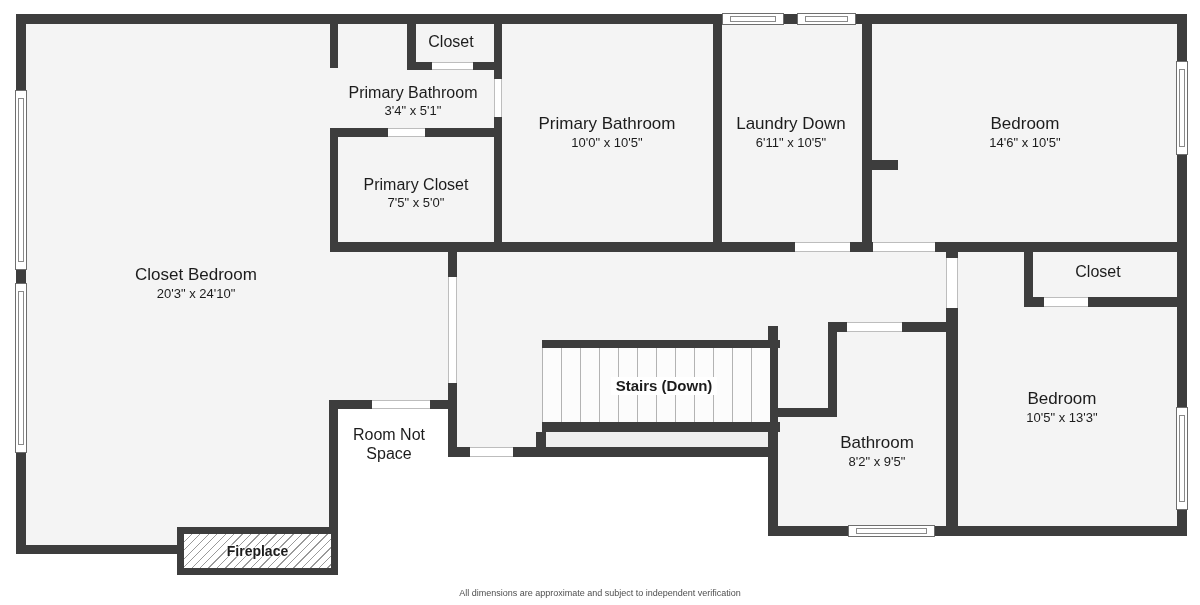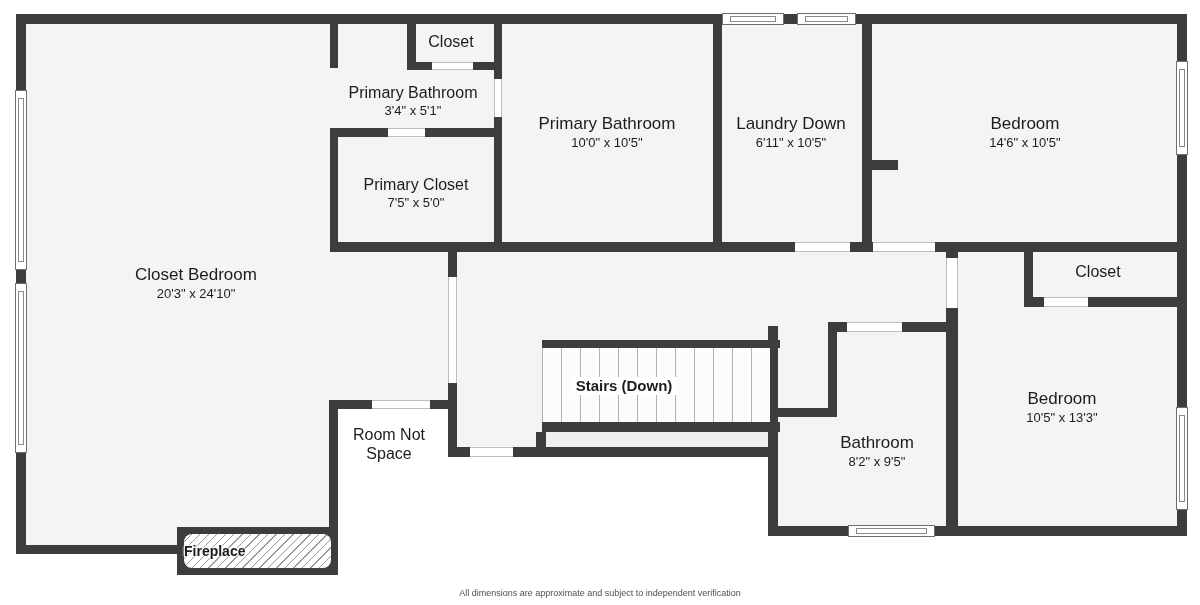--- a/index.html
+++ b/index.html
@@ -21,21 +21,21 @@
   
   .treads{
     position:absolute;background:var(--treads,#fcfcfc);
     background-image:repeating-linear-gradient(90deg,#b3b3b3 0 1px,transparent 1px 19px);
   }
   .stair-strip{position:absolute;background:var(--stair-strip,#efefef);}
   
   .fp-inner{
     position:absolute;background:#fff;
     background-image:repeating-linear-gradient(135deg,rgba(0,0,0,0) 0 5px,#9a9a9a 5px 6px);
-    display:flex;align-items:center;border-radius:8px;
+    display:flex;align-items:center;justify-content:center;
   }
   
   .lbl{position:absolute;text-align:center;color:var(--label-text,#1c1c1c);font-weight:normal;}
   .lbl .nm{display:block;font-size:17px;line-height:1.25;}
   .lbl .dm{display:block;font-size:13px;line-height:1.45;}
   .lbl.small .nm{font-size:16px;line-height:1.2;}
   .stairs-lbl{position:absolute;text-align:center;font-weight:bold;color:var(--label-text,#1c1c1c);}
   .stairs-lbl span{font-size:15px;background:#fff;padding:0 5px;line-height:1.2;display:inline-block;}
   .fp-lbl{
     font-size:14px;font-weight:bold;color:var(--label-text,#1c1c1c);
@@ -105,21 +105,21 @@
   <div class="win v" style="left:15px;top:90px;width:12px;height:180px"></div>
   <div class="win v" style="left:15px;top:283px;width:12px;height:170px"></div>
   <div class="win v" style="left:1176px;top:61px;width:12px;height:94px"></div>
   <div class="win v" style="left:1176px;top:407px;width:12px;height:103px"></div>
   <div class="win h" style="left:722px;top:13px;width:62px;height:12px"></div>
   <div class="win h" style="left:797px;top:13px;width:59px;height:12px"></div>
   <div class="win h" style="left:848px;top:525px;width:87px;height:12px"></div>
 
   <div class="treads" style="left:542px;top:348px;width:228px;height:74px"></div>
   <div class="stair-strip" style="left:546px;top:432px;width:222px;height:15px"></div>
-  <div class="stairs-lbl" style="left:510px;top:377px;width:228px">
+  <div class="stairs-lbl" style="left:550px;top:377px;width:228px">
     <span>Stairs (Down)</span>
   </div>
 
   <div class="wall" style="left:177px;top:527px;width:161px;height:48px"></div>
   <div class="fp-inner" style="left:184px;top:534px;width:147px;height:34px">
     <span class="fp-lbl">Fireplace</span>
   </div>
 
   <div class="lbl" style="left:96px;top:264px;width:200px">
     <span class="nm">Closet Bedroom</span>

